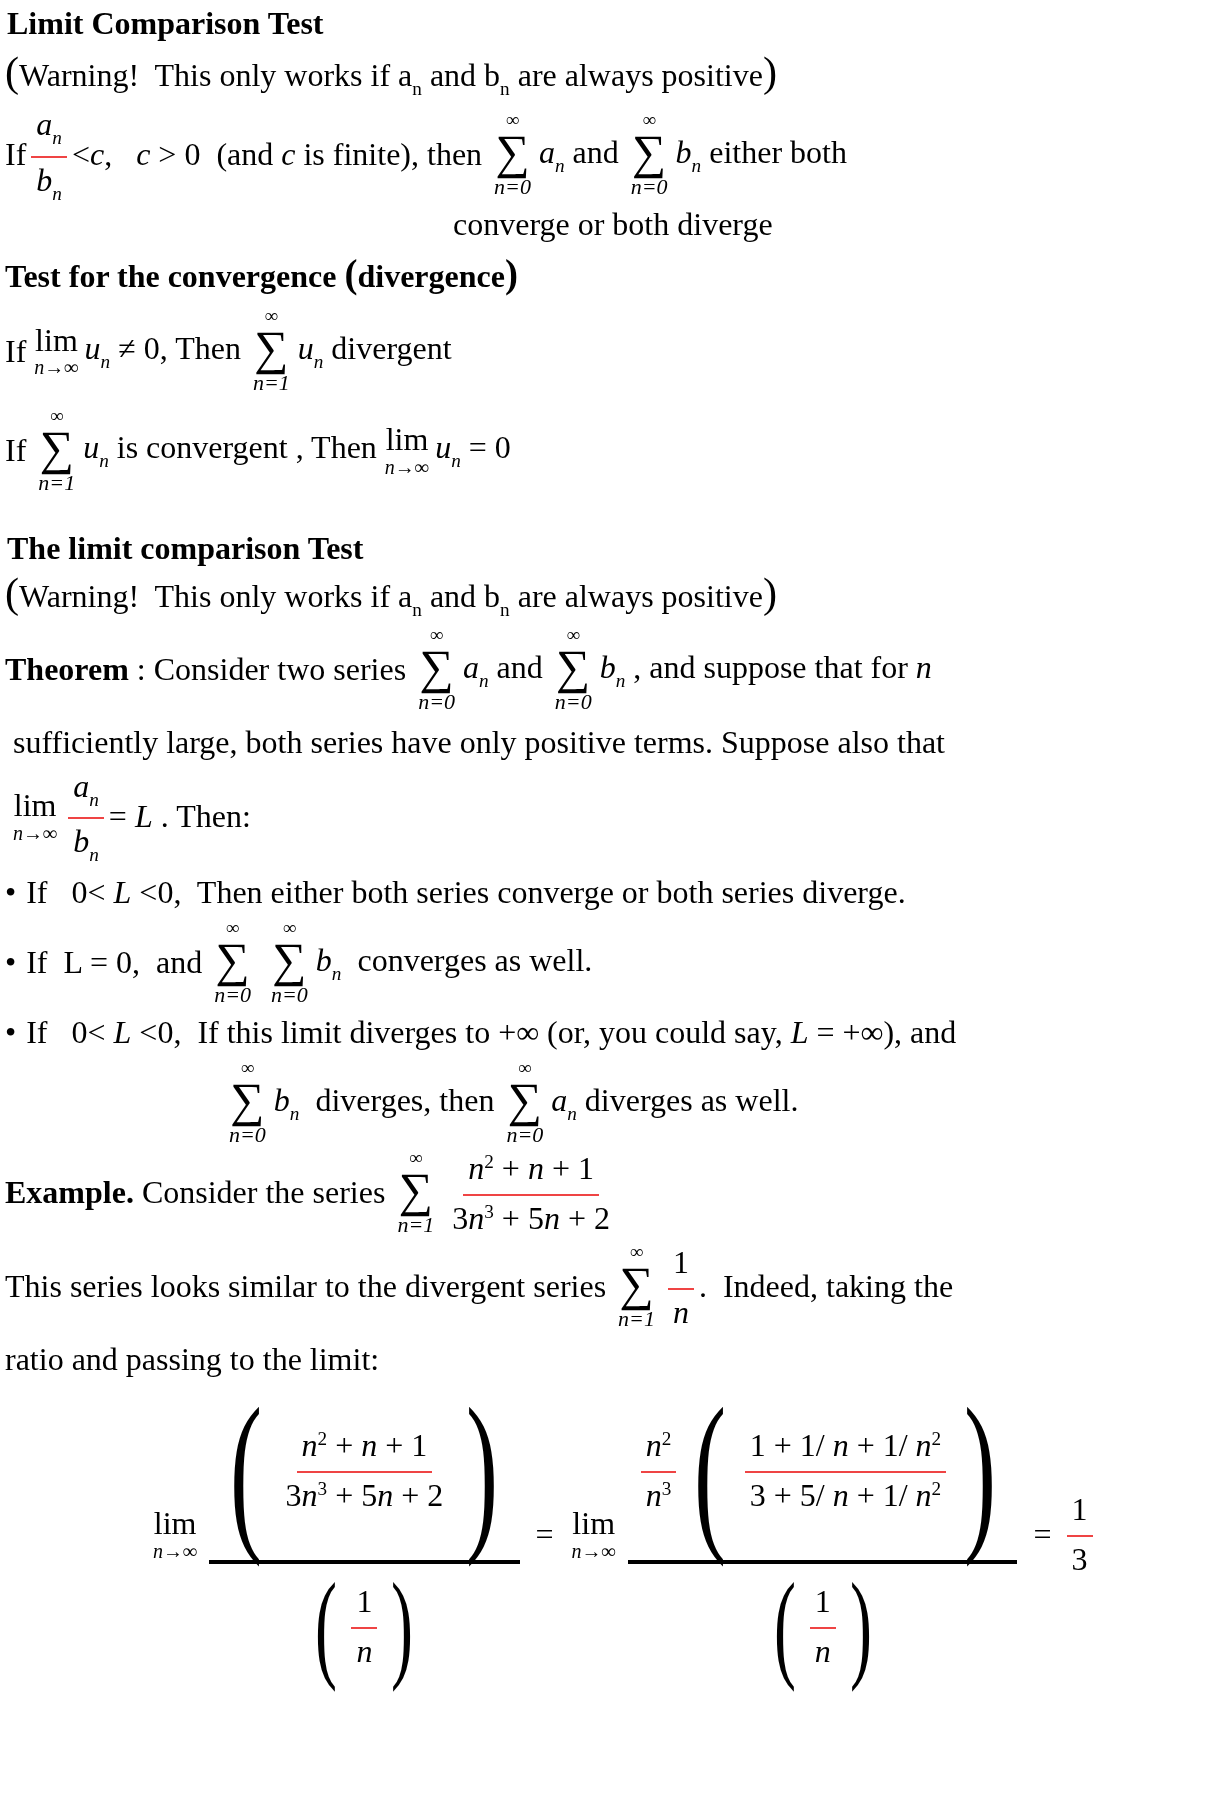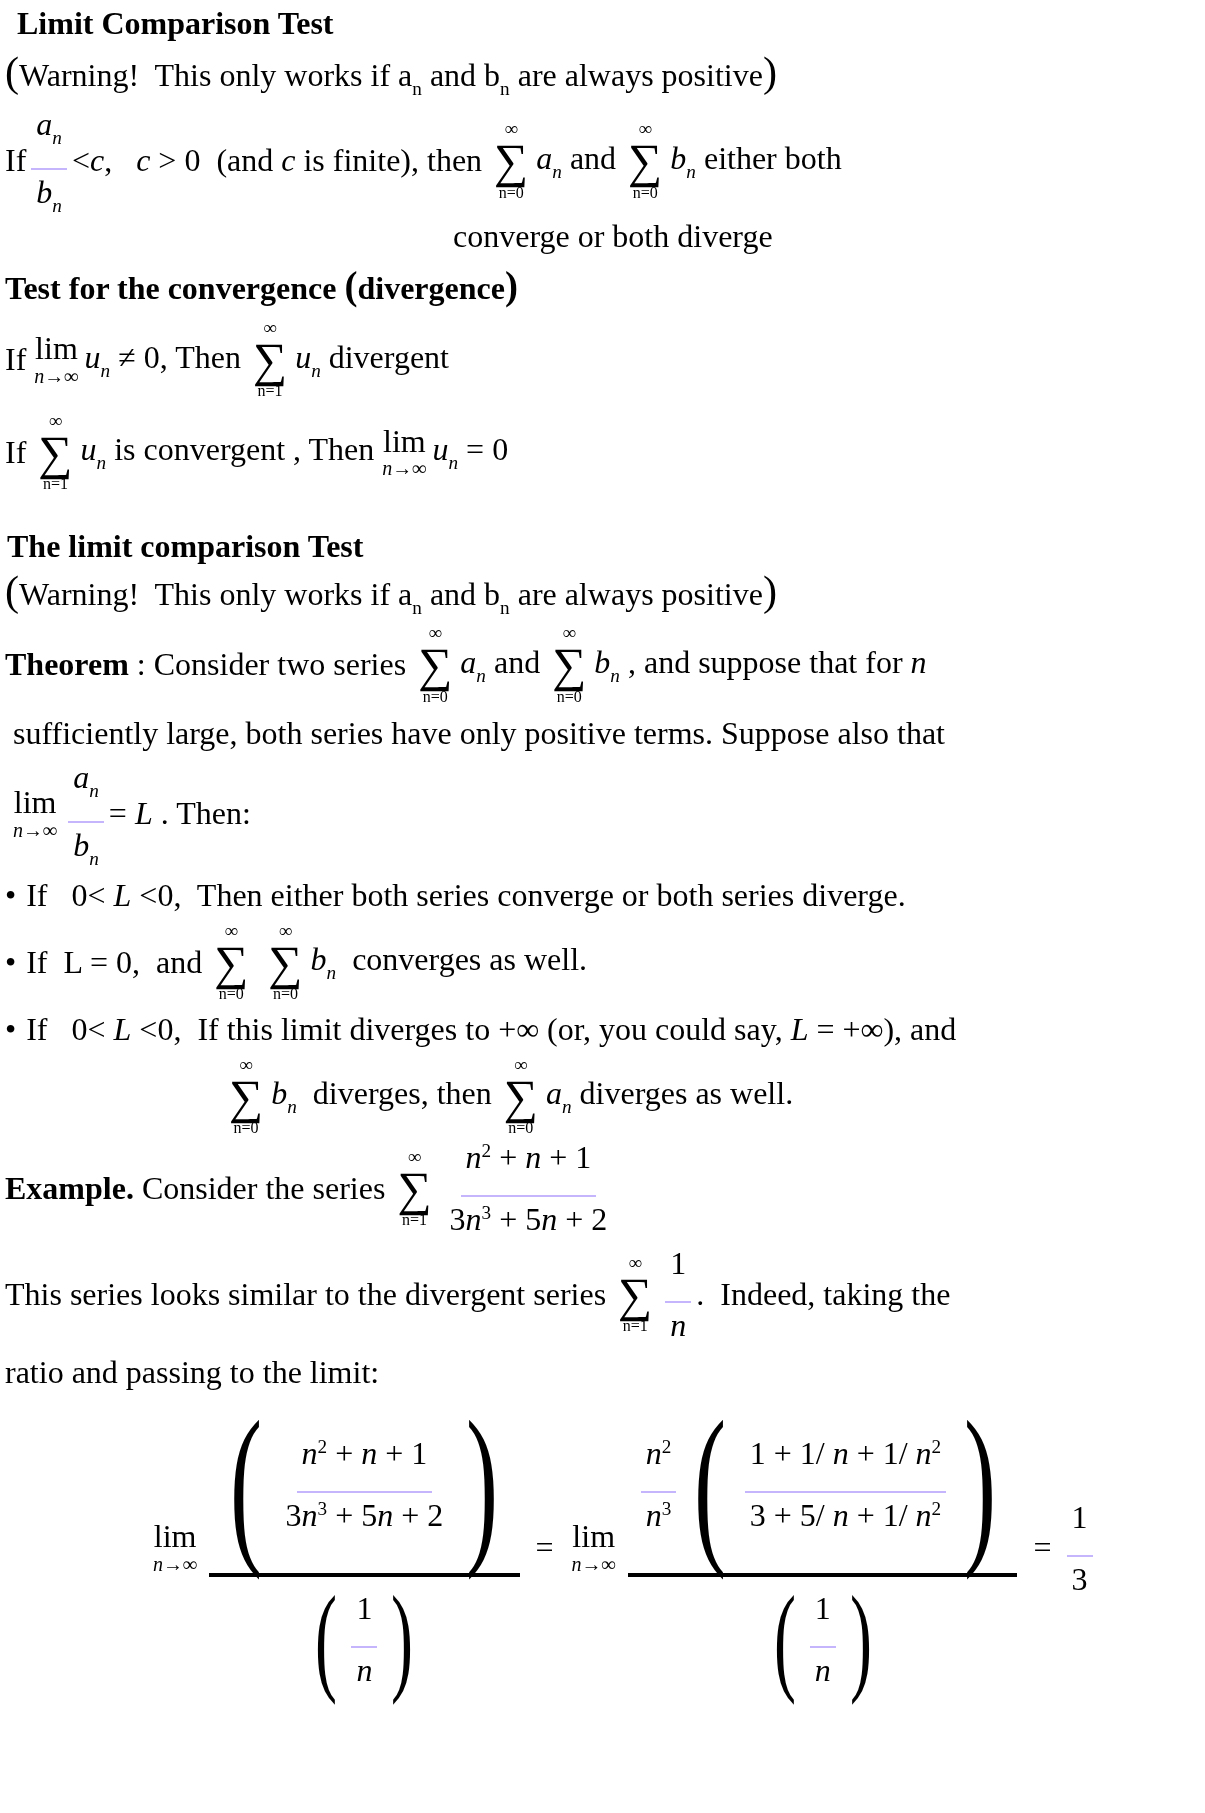--- a/index.html
+++ b/index.html
@@ -26,46 +26,46 @@
   .run-sub  { font-size: 0.6em; vertical-align: -0.45em; }
   .run-isub { font-size: 0.6em; vertical-align: -0.45em; font-style: italic; }
   .run-sup  { font-size: 0.6em; vertical-align: 0.55em; }
   .run-p  { font-size: 1.32em; line-height: 1; }
   .run-bp { font-size: 1.22em; line-height: 1; font-weight: bold; }
 
   
   .sum { display: inline-flex; flex-direction: column; align-items: center; margin: 0 8px 0 12px; }
   .sum-top { font-size: 19px; line-height: 1.05; }
   .sum-sigma { font-size: 48px; line-height: 0.92; }
-  .sum-bot { font-size: 16px; line-height: 1.15; }
+  .sum-bot { font-size: 22px; font-style: italic; line-height: 1.15; }
 
   
   .lim { display: inline-flex; flex-direction: column; align-items: center; margin: 0 6px 0 8px; text-align: right; }
   .lim-top { line-height: 1.05; }
   .lim-bot { font-size: 20px; font-style: italic; line-height: 1.05; }
 
   
   .frac { display: inline-flex; flex-direction: column; align-items: center; margin: 0 5px; }
   .frac .num, .frac .den { padding: 0 5px; line-height: 1.25; text-align: center; }
-  .frac .num { border-bottom: 2px solid #c4b5fd; padding-bottom: 18px; }
+  .frac .num { border-bottom: 2px solid #ef4444; padding-bottom: 6px; }
   .frac .den { padding-top: 2px; }
 
   
   .bigfrac { display: inline-flex; flex-direction: column; align-items: center; margin: 0 6px; }
   .bf-num, .bf-den { display: flex; align-items: center; padding: 2px 8px; }
   .bf-bar { align-self: stretch; height: 4px; background: #000; }
   .paren { line-height: 1; transform: scaleX(0.55); }
   .p-xl { font-size: 175px; }
   .p-lg { font-size: 120px; }
   .eqsign { margin: 0 10px; }
 
   .dot { margin-right: 10px; }
 
   
-  .ln-h1   { margin: 0 0 8px 12px; }
+  .ln-h1   { margin: 0 0 8px 2px; }
   .ln-warn1{ margin: 0 0 4px 0; }
   .ln-l3   { margin: 2px 0 0 0; }
   .ln-l4   { margin: 0 0 6px 448px; }
   .ln-h2   { margin: 10px 0 0 0; }
   .ln-l6   { margin: 10px 0; }
   .ln-l7   { margin: 6px 0 0 0; }
   .ln-h3   { margin: 34px 0 0 2px; }
   .ln-warn2{ margin: 4px 0; }
   .ln-l10  { margin: 0; }
   .ln-l11  { margin: 8px 0 4px 8px; }

